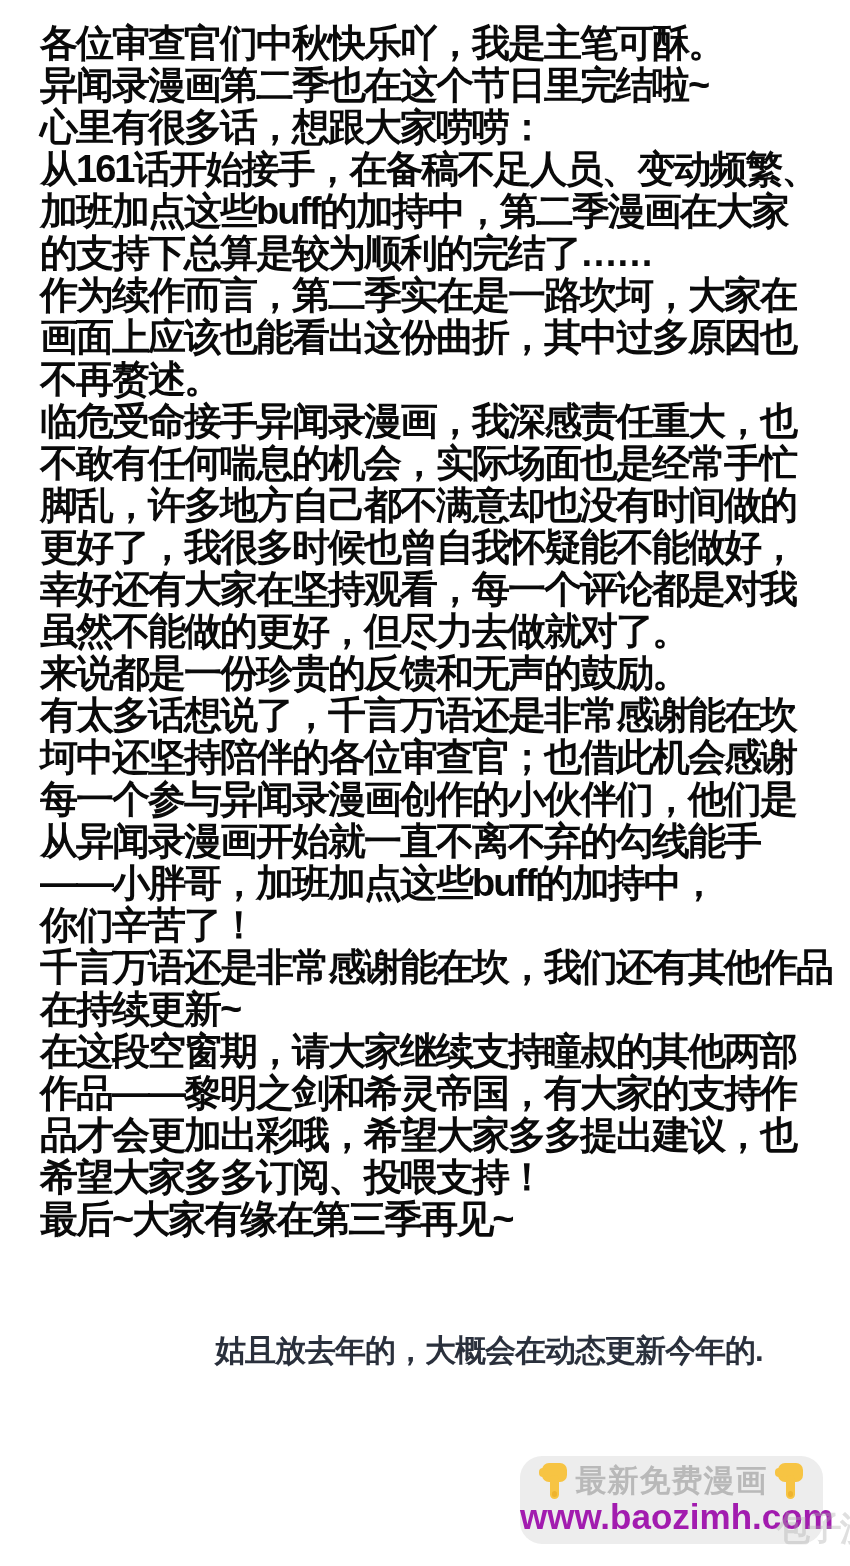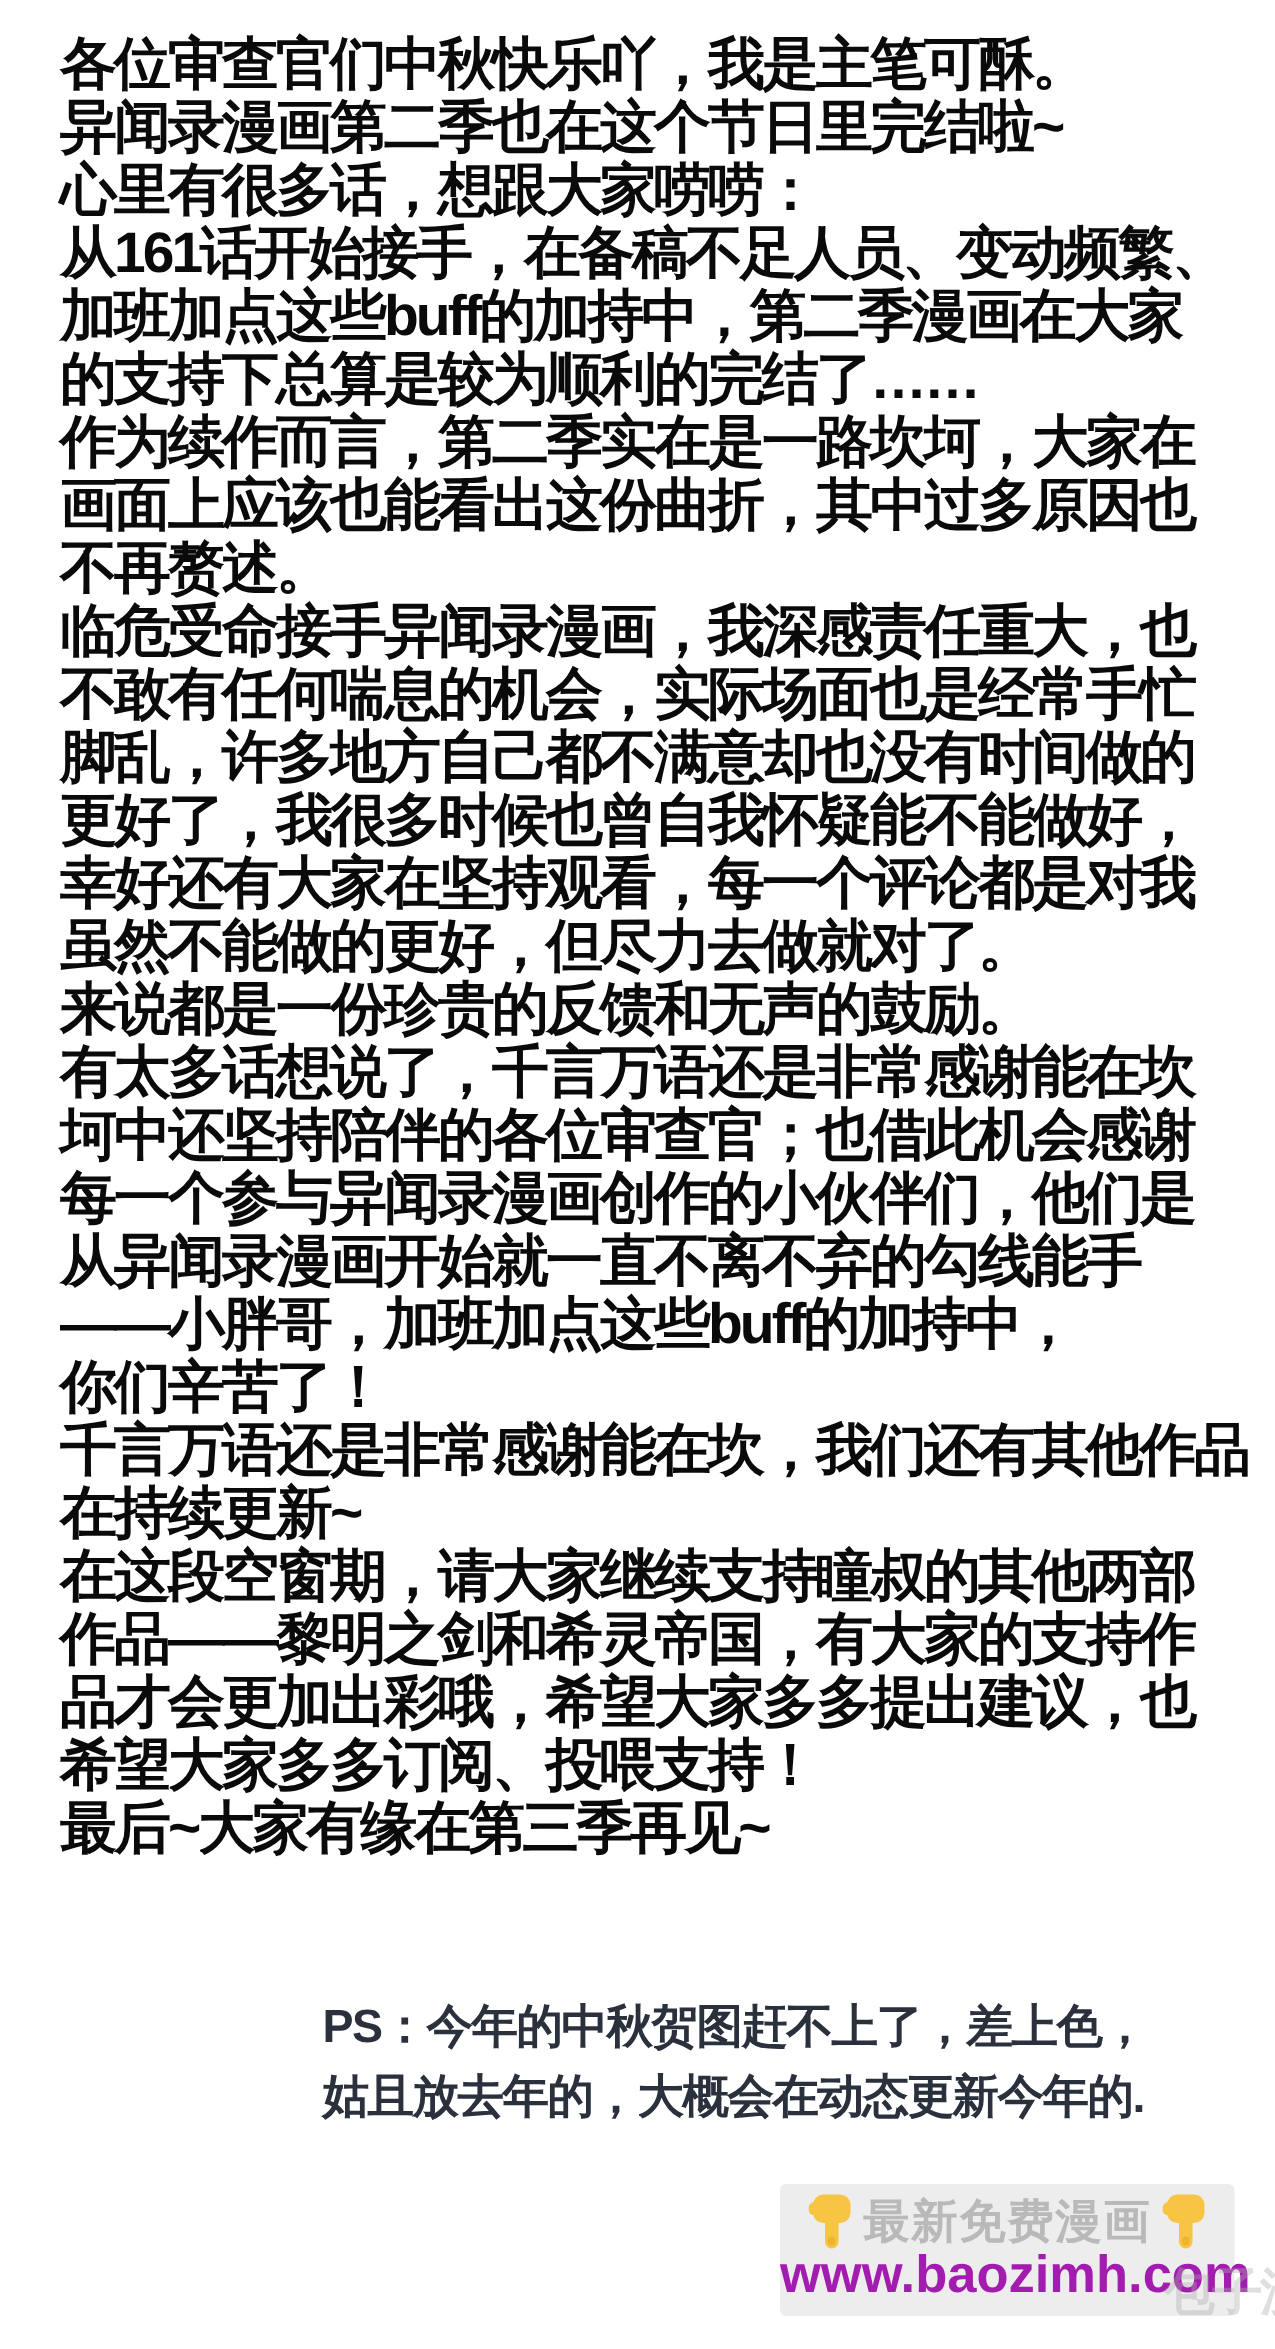--- a/index.html
+++ b/index.html
@@ -43,21 +43,21 @@
     white-space: nowrap;
   }
   
   .badge {
     position: absolute;
     left: 520px;
     top: 1456px;
     width: 303px;
     height: 88px;
     background: #ededed;
-    border-radius: 4px;
+    border-radius: 22px;
   }
   .badge-row1 {
     display: flex;
     align-items: center;
     justify-content: center;
     gap: 7px;
     padding-top: 6px;
     height: 44px;
   }
   .badge-title {
@@ -124,21 +124,20 @@
     <div class="ln">千言万语还是非常感谢能在坎，我们还有其他作品</div>
     <div class="ln">在持续更新~</div>
     <div class="ln">在这段空窗期，请大家继续支持瞳叔的其他两部</div>
     <div class="ln">作品——黎明之剑和希灵帝国，有大家的支持作</div>
     <div class="ln">品才会更加出彩哦，希望大家多多提出建议，也</div>
     <div class="ln">希望大家多多订阅、投喂支持！</div>
     <div class="ln">最后~大家有缘在第三季再见~</div>
   </div>
 
   <div class="ps">
-    <div class="ps-ln">PS：今年的中秋贺图赶不上了，差上色，</div>
     <div class="ps-ln">姑且放去年的，大概会在动态更新今年的.</div>
   </div>
 
   <div class="badge">
     <div class="badge-row1">
       <span class="hand">
         <svg width="30" height="40" viewBox="0 0 30 40" aria-hidden="true">
           <g fill="#f7c443">
             <rect x="3" y="2" width="25" height="19" rx="7"></rect>
             <rect x="0" y="7" width="9" height="9" rx="4"></rect>

